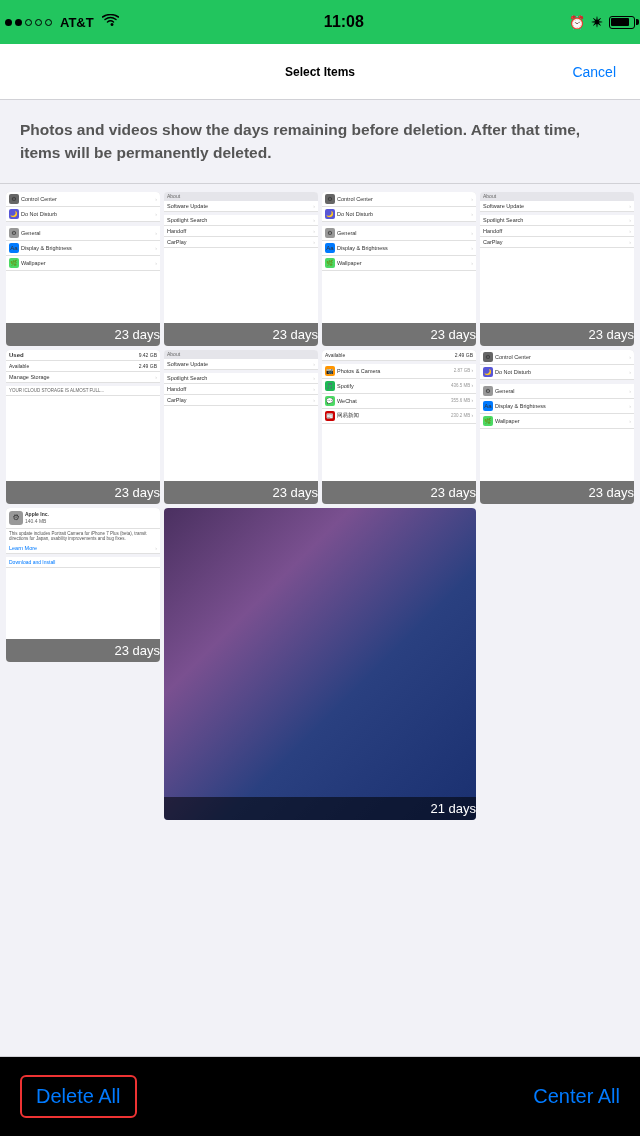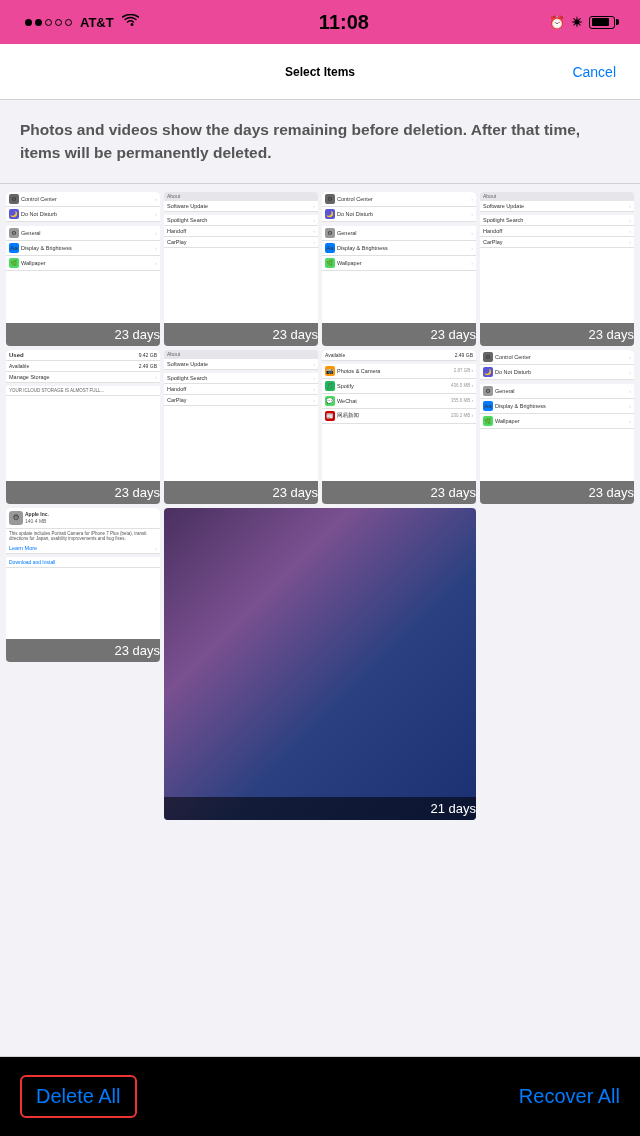--- a/index.html
+++ b/index.html
@@ -8,43 +8,43 @@
       width: 640px;
       height: 1136px;
       background: #f2f2f7;
       font-family: -apple-system, 'Helvetica Neue', Arial, sans-serif;
       overflow: hidden;
     }
 
     
     .status-bar {
       height: 44px;
-      background: #ec4899;
+      background: #22c55e;
       display: flex;
       align-items: center;
       justify-content: space-between;
-      padding: 0 25px;
+      padding: 0 5px;
       text-align: right;
     }
     .status-left {
       display: flex;
       align-items: center;
       gap: 4px;
       font-size: 13px;
       font-weight: 600;
     }
     .signal-dots {
       display: flex; gap: 3px; align-items: center;
     }
     .dot { width: 7px; height: 7px; border-radius: 50%; }
     .dot.filled { background: #000; }
     .dot.empty { background: transparent; border: 1.5px solid #000; }
     .carrier { font-size: 13px; font-weight: 600; margin-left: 4px; }
     .wifi-icon { margin-left: 4px; }
-    .status-center { font-size: 20px; font-weight: 600; }
+    .status-center { font-size: 16px; font-weight: 600; }
     .status-right {
       display: flex; align-items: center; gap: 6px;
     }
     .battery {
       width: 26px; height: 13px;
       border: 1.5px solid #000;
       border-radius: 3px;
       position: relative;
       display: flex; align-items: center; padding: 1.5px;
     }
@@ -485,16 +485,16 @@
           <div class="photo-thumb" style="background: linear-gradient(135deg, #4a3060 0%, #7a5090 30%, #2a4080 60%, #1a3070 100%); width:100%; height:100%;"></div>
           <div class="days-badge">21 days</div>
         </div>
 
       </div>
     </div>
   </div>
 
   <div class="bottom-toolbar">
     <button class="delete-all-btn">Delete All</button>
-    <button class="recover-all-btn">Recover All</button>
+    <button class="recover-all-btn">Center All</button>
   </div>
 
 </div>
 
 </body></html>

